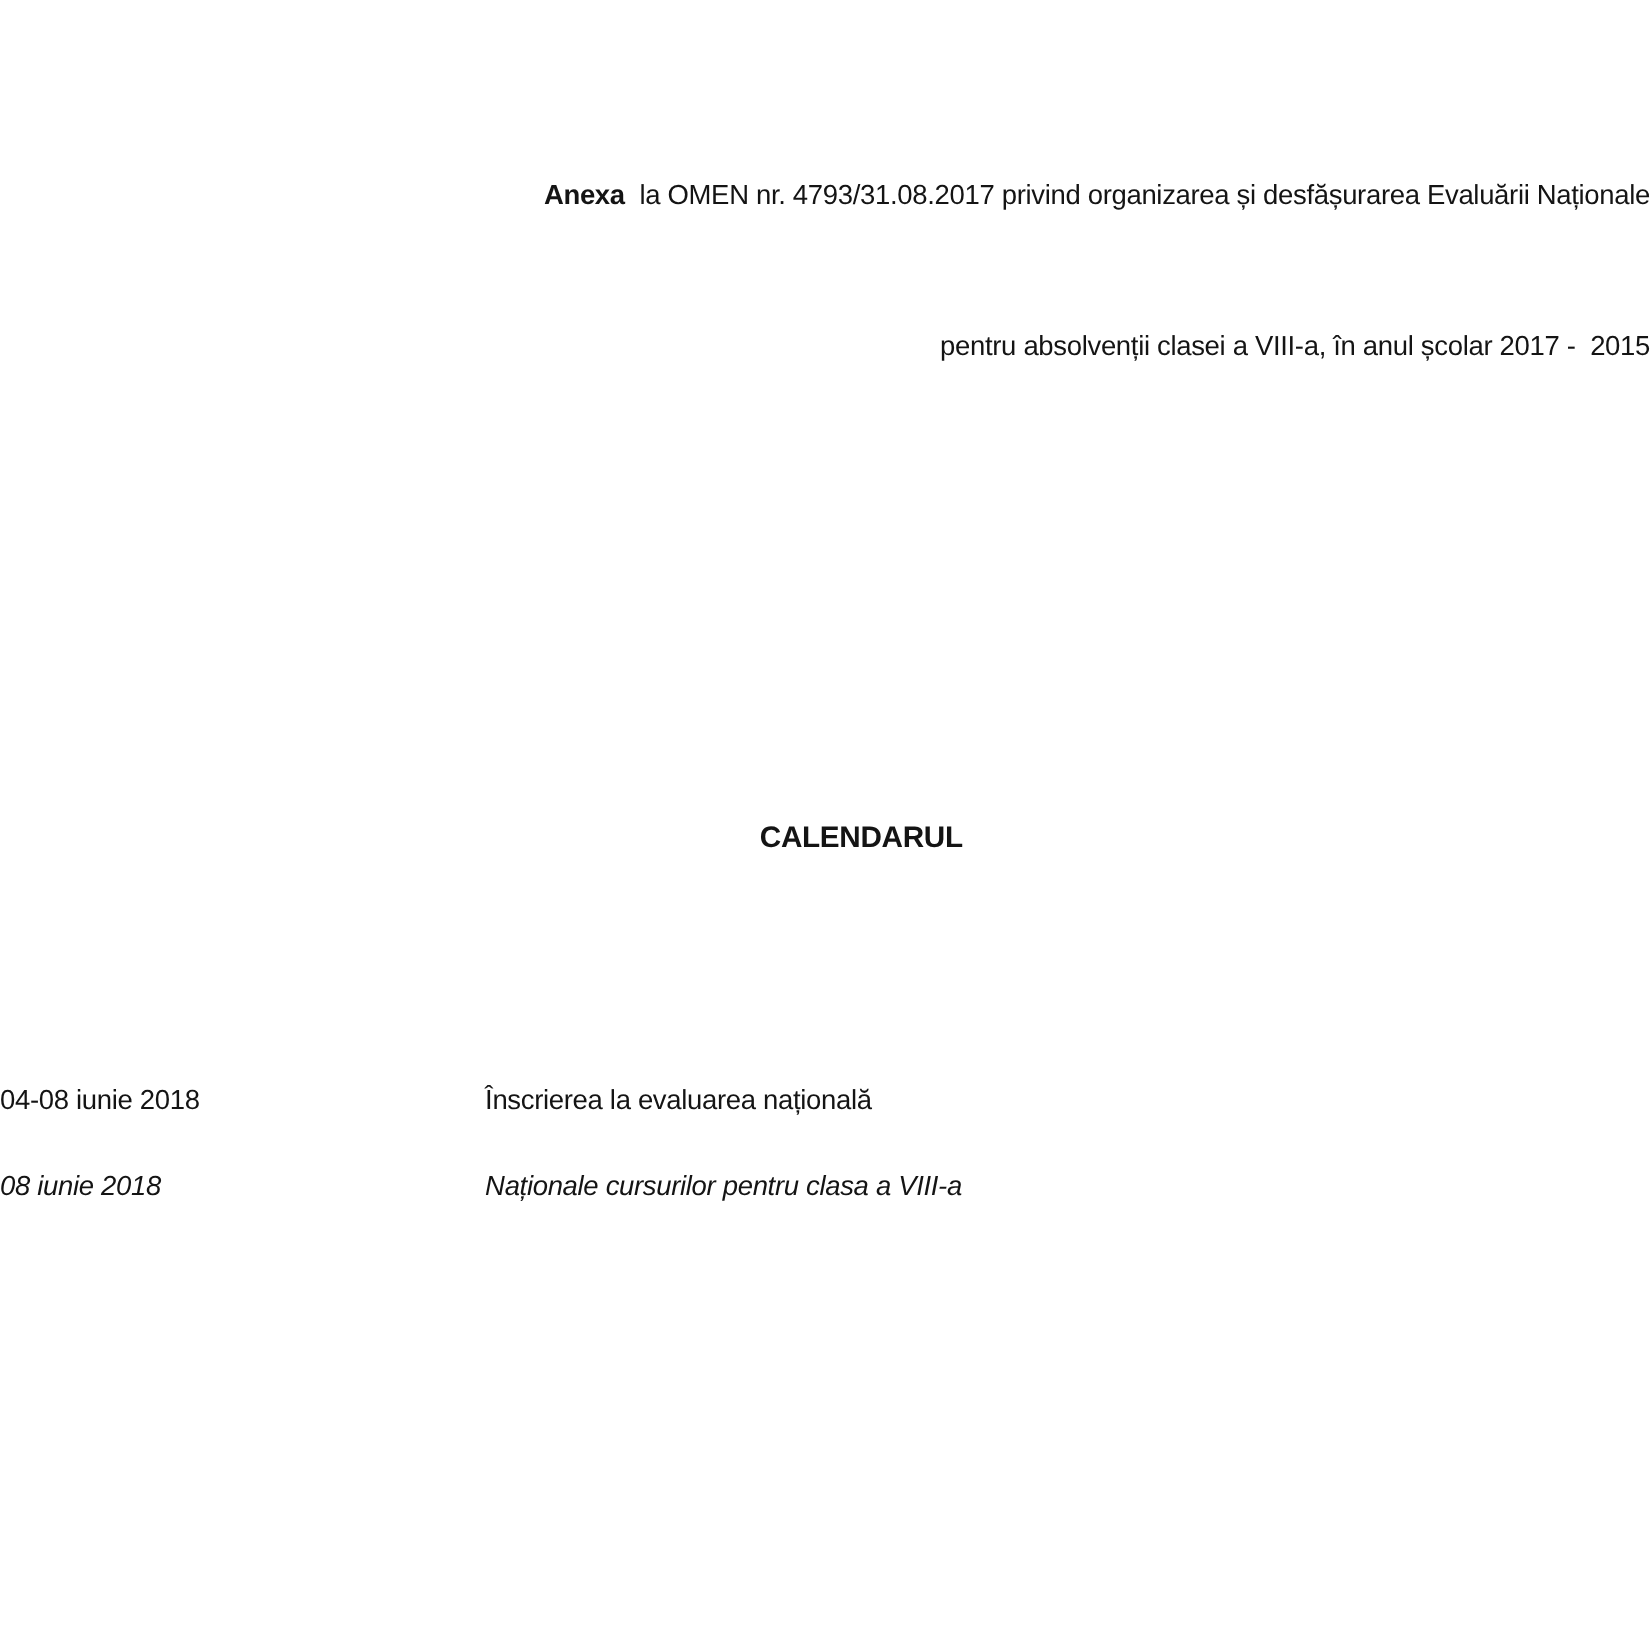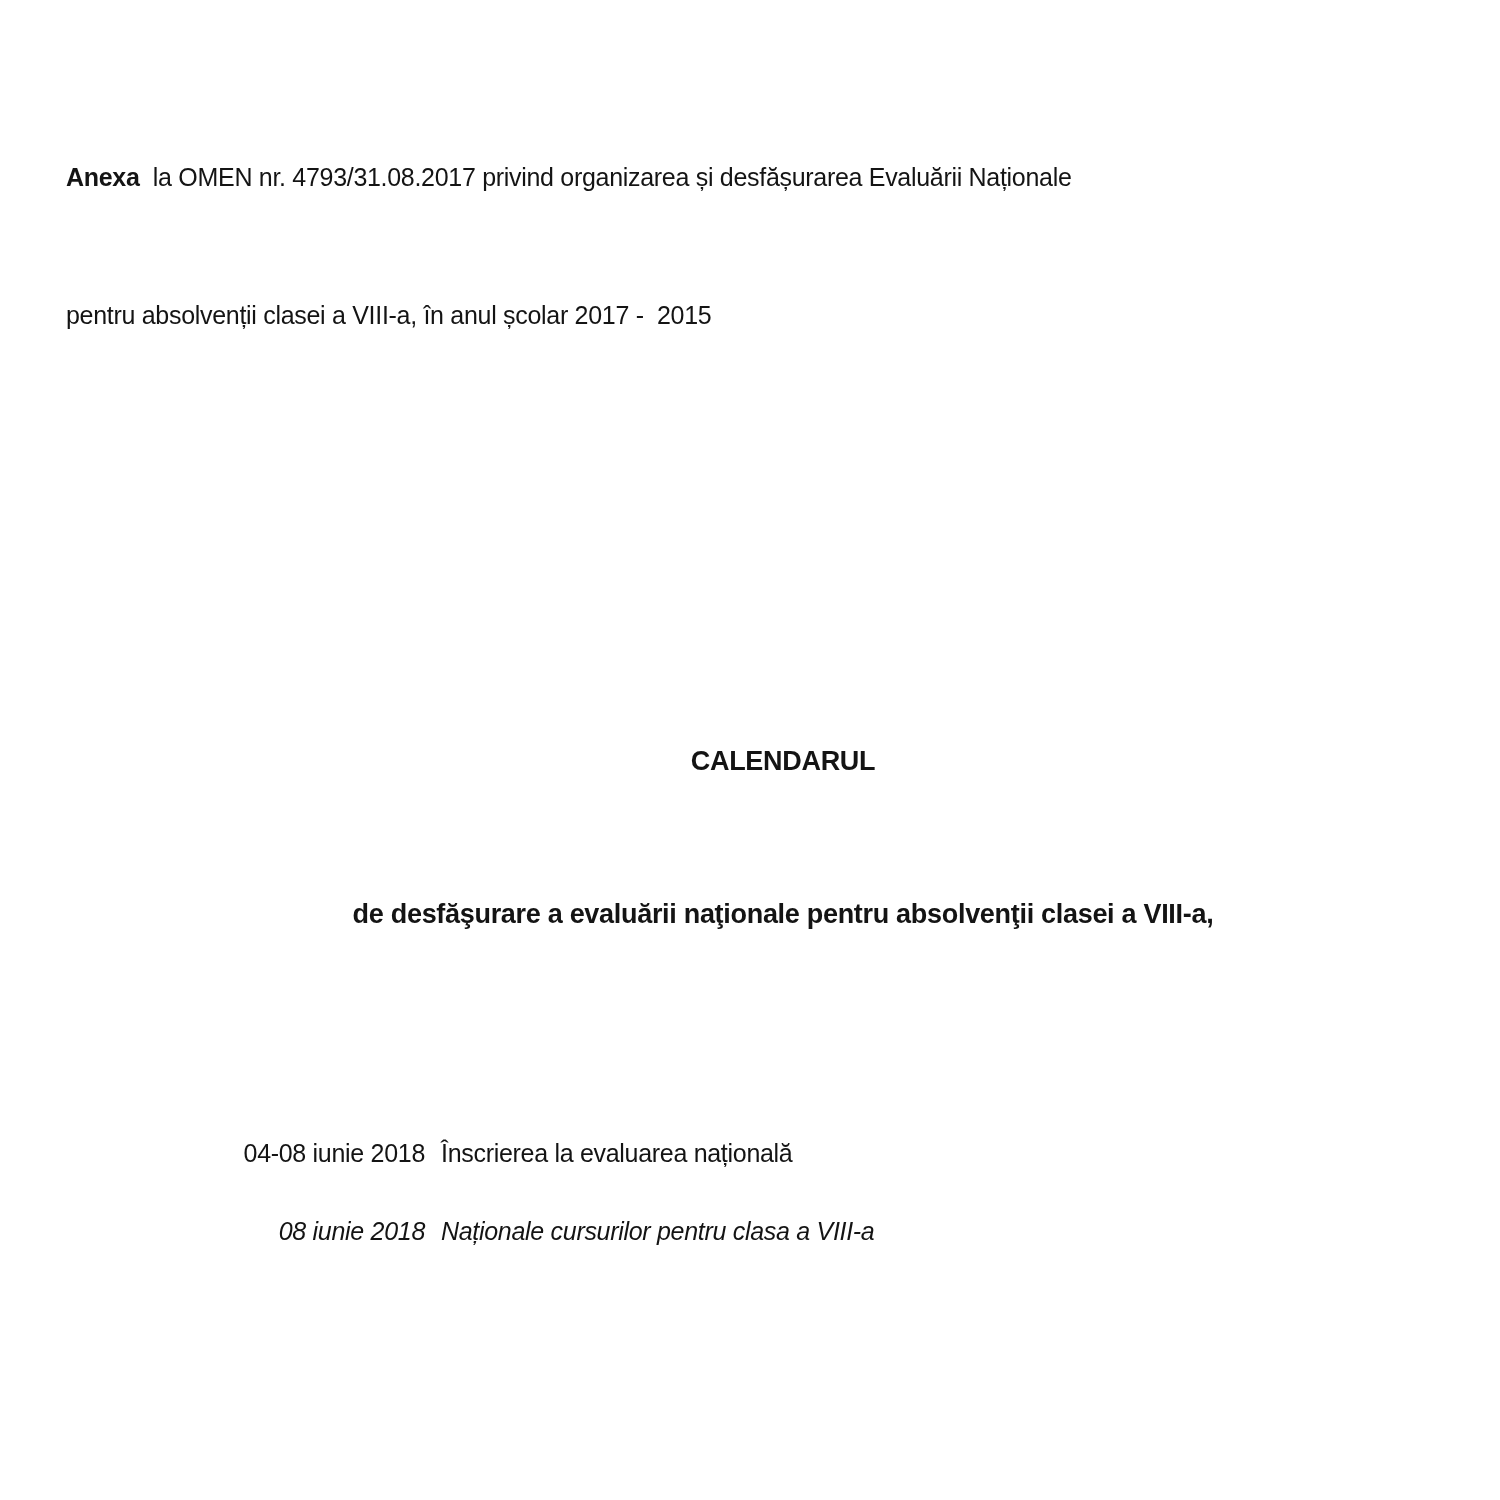--- a/index.html
+++ b/index.html
@@ -13,21 +13,21 @@
     height: 1500px;
     background: #ffffff;
     color: #141414;
     font-family: "Liberation Sans", "DejaVu Sans", sans-serif;
     letter-spacing: -0.3px;
     overflow: hidden;
   }
   .doc-header {
     padding-top: 62px;
     padding-left: 66px;   
-    text-align: left;
+    text-align: right;
     font-size: 25px;
     line-height: 46px;
     white-space: pre-wrap; 
   }
   .doc-header .bold {
     font-weight: bold;
   }
   .doc-title {
     margin-top: 204px;
     padding-left: 66px;
@@ -42,21 +42,21 @@
   }
   .row {
     display: flex;
     align-items: center;
     height: 78px;
     font-size: 25px;
   }
   .row .date {
     flex: 0 0 425px;
     width: 425px;
-    text-align: right;
+    text-align: left;
     white-space: pre;
   }
   .row .event {
     margin-left: 16px;
     white-space: pre;
   }
   .row.italic {
     font-style: italic;
   }
 </style>
@@ -65,21 +65,20 @@
 
 <div class="page">
 
   <div class="doc-header">
     <div><span class="bold">Anexa</span><span>  la OMEN nr. 4793/31.08.2017 privind organizarea și desfășurarea Evaluării Naționale</span></div>
     <div>pentru absolvenții clasei a VIII-a, în anul școlar 2017 -  2015</div>
   </div>
 
   <div class="doc-title">
     <div>CALENDARUL</div>
-    <div>de desfăşurare a evaluării naţionale pentru absolvenţii clasei a VIII-a,</div>
   </div>
 
   <div class="schedule">
 
     <div class="row">
       <div class="date">04-08 iunie 2018</div>
       <div class="event">Înscrierea la evaluarea națională</div>
     </div>
 
     <div class="row italic">

